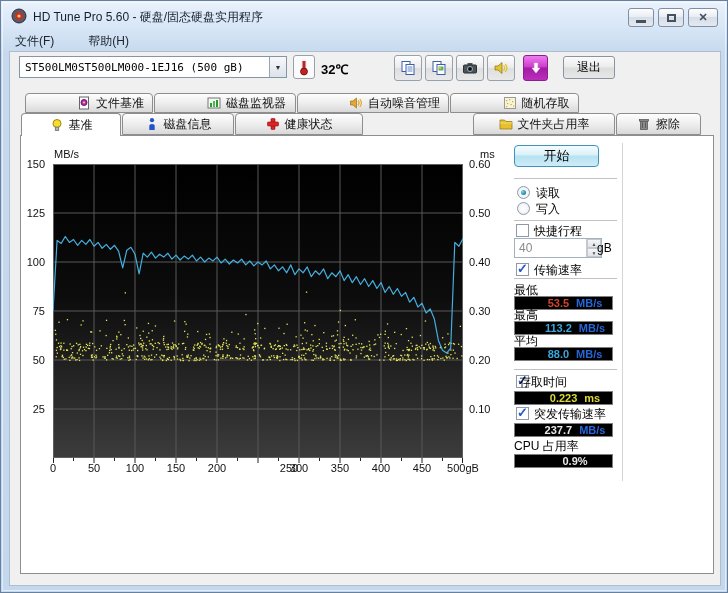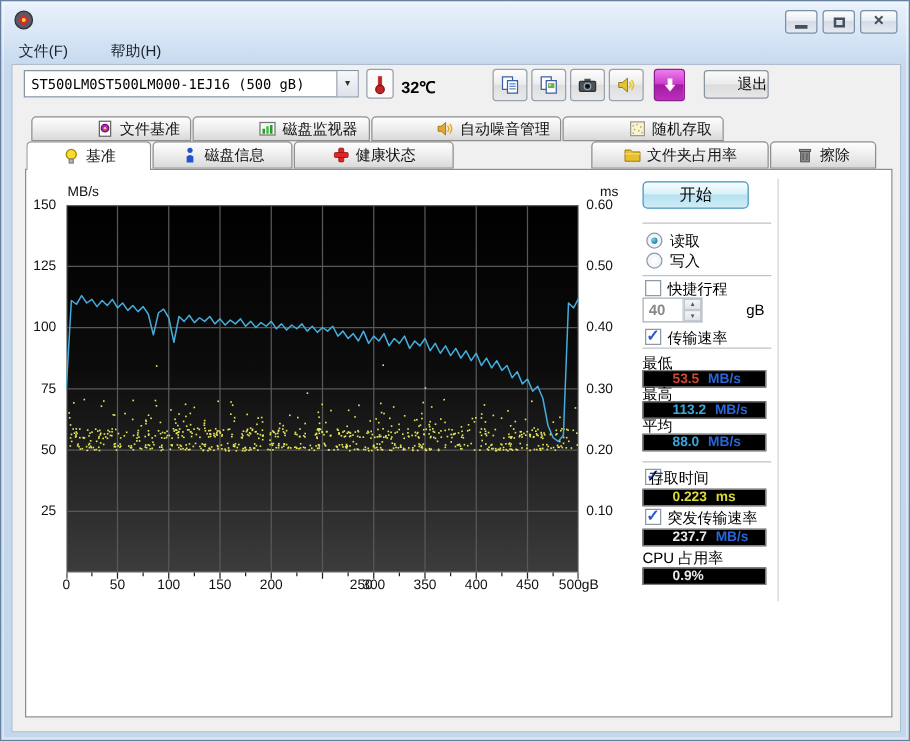--- a/index.html
+++ b/index.html
@@ -31,21 +31,21 @@
   .combo{position:absolute;left:18px;top:55px;width:268px;height:22px;background:#fff;border:1px solid #8595a8;display:flex;align-items:center;}
   .combo-text{flex:1;font-family:"DejaVu Sans Mono",monospace;font-size:11px;color:#000;padding-left:5px;white-space:nowrap;overflow:hidden;}
   .combo-arrow{width:17px;height:100%;border-left:1px solid #98a4b2;background:linear-gradient(180deg,#f7f8fa,#dde3ea);display:flex;align-items:center;justify-content:center;font-size:7px;color:#333;}
   .toolbtn{position:absolute;top:54px;width:28px;height:26px;border:1px solid #97a1ad;border-radius:3px;
     background:linear-gradient(180deg,#fdfdfd,#ececec 48%,#dedede 50%,#e9e9e9);display:flex;align-items:center;justify-content:center;}
   .thermo-btn{left:292px;width:22px;height:24px;background:#fbfbfb;}
   .temp-text{position:absolute;left:320px;top:59px;font-size:13px;font-weight:bold;color:#000;}
   .save-btn{background:linear-gradient(180deg,#ee7cee,#cc3ecc 45%,#a21ca2 50%,#bb2ebb);border-color:#8a2090;}
   .exit-btn{position:absolute;left:562px;top:55px;width:52px;height:23px;border:1px solid #8a939e;border-radius:3px;
     background:linear-gradient(180deg,#fbfbfb,#ebebeb 48%,#dcdcdc 52%,#e7e7e7);
-    font-size:12px;color:#000;display:flex;align-items:center;justify-content:flex-end;}
+    font-size:12px;color:#000;display:flex;align-items:center;justify-content:center;}
 
   
   .tab1,.tab2{position:absolute;height:20px;border:1px solid #8e8e8e;border-radius:4px 4px 0 0;
     background:linear-gradient(180deg,#fefefe,#ececec 55%,#d9d9d9);
     display:flex;align-items:center;justify-content:center;gap:5px;font-size:12px;color:#111;white-space:nowrap;overflow:hidden;}
   .tab1{top:92px;padding-left:43px;}
   .tab2{top:112px;height:22px;}
   .tab2.active{background:#fff;border-bottom:none;height:23px;z-index:5;}
   .ticon{display:inline-flex;width:14px;height:14px;}
 
@@ -68,40 +68,41 @@
   .start-btn{position:absolute;left:513px;top:144px;width:85px;height:22px;border:1px solid #3f93bb;border-radius:4px;
     background:linear-gradient(180deg,#f6fcfe,#d9f1f9 45%,#b5e2f1 50%,#cfecf6);
     font-size:13px;color:#000;display:flex;align-items:center;justify-content:center;}
   .psep{position:absolute;left:513px;width:103px;height:1px;background:#c2c2c2;}
   .radio{position:absolute;width:13px;height:13px;border:1px solid #8e9aa8;border-radius:50%;background:radial-gradient(#ffffff,#e8edf2);}
   .radio.selected::after{content:"";position:absolute;left:3px;top:3px;width:5px;height:5px;border-radius:50%;
     background:radial-gradient(circle at 35% 35%,#7fd4e8,#1b7fae 70%);}
   .checkbox{position:absolute;width:13px;height:13px;border:1px solid #8e9aa8;background:#fff;}
   .checkbox.checked::after{content:"✓";position:absolute;left:0;top:-3px;font-size:13px;font-weight:bold;color:#2b58c8;}
   .ctl-label{position:absolute;font-size:12px;color:#000;white-space:nowrap;}
-  .spinner{position:absolute;left:513px;top:237px;width:48px;height:20px;border:1px solid #a6b0ba;background:#fff;display:flex;font-weight:bold;}
+  .spinner{position:absolute;left:513px;top:237px;width:88px;height:20px;border:1px solid #a6b0ba;background:#fff;display:flex;}
   .spin-val{flex:1;font-size:12px;color:#8a8a8a;padding:2px 0 0 4px;}
   .spin-btns{width:15px;border-left:1px solid #c2c8ce;display:flex;flex-direction:column;}
   .spin-btns div{flex:1;background:linear-gradient(180deg,#f4f5f7,#dfe3e8);border:1px solid #c2c8ce;font-size:5px;color:#555;
     display:flex;align-items:center;justify-content:center;}
   .statbox{position:absolute;left:513px;width:99px;height:14px;background:#000;border:1px solid #7e7e7e;
-    display:flex;align-items:center;justify-content:flex-start;gap:7px;
+    display:flex;align-items:center;justify-content:center;gap:7px;
     font-family:"DejaVu Sans Mono",monospace;font-size:11px;font-weight:bold;line-height:1;padding-left:23px;}
 </style>
 </head>
 <body>
 
 <div id="win">
 
   <div class="titlebar">
     <svg class="app-icon" viewBox="0 0 16 16">
       <circle cx="8" cy="8" r="7" fill="#5a5a66" stroke="#2e2e38"></circle>
       <rect x="4.6" y="4.6" width="6.8" height="6.8" fill="#d22b2b" transform="rotate(45 8 8)"></rect>
       <circle cx="8" cy="8" r="1.6" fill="#f2d23c"></circle>
     </svg>
+    <span class="title-text">HD Tune Pro 5.60 - 硬盘/固态硬盘实用程序</span>
     <div class="winbtn" style="left:627px;width:26px;">
         <span class="g-min"></span>
       </div>
     <div class="winbtn" style="left:657px;width:26px;">
         <span class="g-max"></span>
       </div>
     <div class="winbtn" style="left:687px;width:30px;">
         <span class="g-close">✕</span>
       </div>
   </div>

